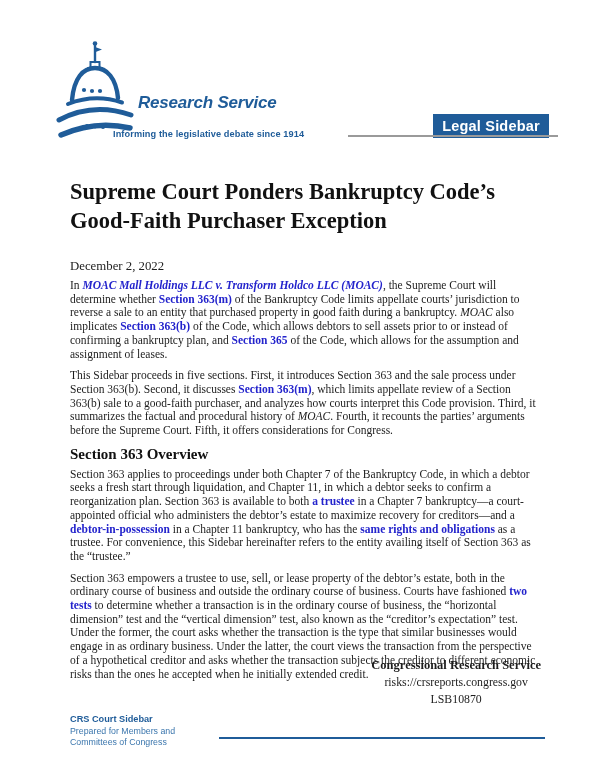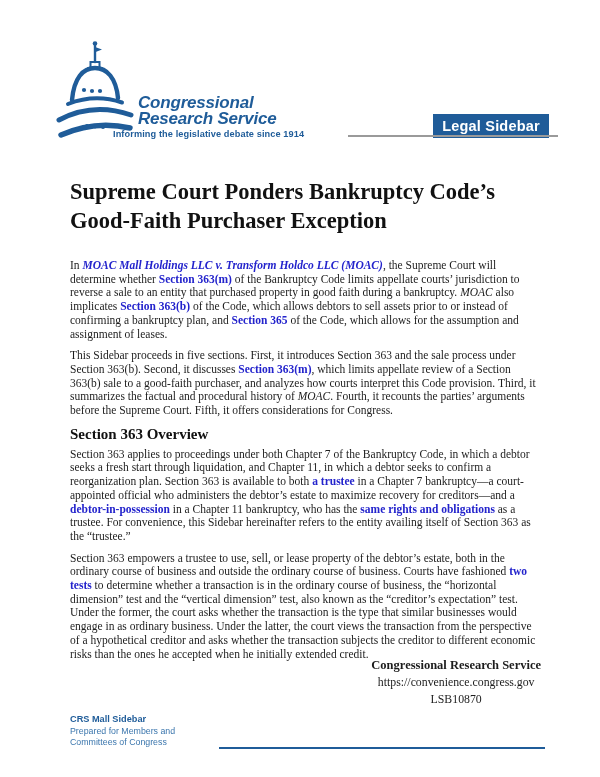--- a/index.html
+++ b/index.html
@@ -55,21 +55,21 @@
   .footer-right{position:absolute;right:59px;top:657px;text-align:center;color:#1c1c1c;margin-left:8px;}
   .footer-right .org{font-weight:bold;font-size:12.5px;line-height:17px;}
   .footer-right .url,.footer-right .docid{font-size:11.8px;line-height:16.5px;}
   .footer-right .url{color:#1c1c1c;text-decoration:none;display:block;}
   .footer-left{
     position:absolute;left:70px;top:714px;width:475px;
     font-family:"Liberation Sans", sans-serif;
     font-size:8.8px;line-height:11.5px;color:var(--footer-blue);
   }
   .footer-left .product{font-weight:bold;font-size:9.2px;color:var(--brand-blue);}
-  .footer-left-row{display:flex;align-items:flex-end;gap:45px;}
+  .footer-left-row{display:flex;align-items:flex-start;gap:45px;}
   .footer-left-row .blue-rule{flex:1;height:1.6px;background:var(--brand-blue);margin-left:7px;}
 </style>
 </head>
 <body>
 
 <div class="page">
 
   <div>
     <svg class="logo-icon" viewBox="0 0 76 106" xmlns="http://www.w3.org/2000/svg">
       <g stroke="#1f5c99" fill="none" stroke-linecap="round">
@@ -83,47 +83,47 @@
         <circle cx="43" cy="53" r="2.1" fill="#1f5c99" stroke="none"></circle>
         <path d="M11,66 Q38,55.5 65,64.5" stroke-width="4"></path>
         <path d="M2,82 Q36,64 74,77" stroke-width="5"></path>
         <circle cx="30" cy="88" r="2" fill="#1f5c99" stroke="none"></circle>
         <circle cx="38" cy="88.5" r="2" fill="#1f5c99" stroke="none"></circle>
         <circle cx="46" cy="89" r="2" fill="#1f5c99" stroke="none"></circle>
         <path d="M4,97 Q38,82 73,90" stroke-width="5.4"></path>
       </g>
     </svg>
     <div class="logo-text">
-      <div>Congressional</div>
       <div>Research Service</div>
     </div>
     <div class="logo-tagline">Informing the legislative debate since 1914</div>
     <div class="badge">Legal Sidebar</div>
     <div class="header-rule"></div>
   </div>
 
   <div class="article">
     <h1 class="doc-title">Supreme Court Ponders Bankruptcy Code’s Good-Faith Purchaser Exception</h1>
+    <p class="doc-date">December 2, 2022</p>
     <div>
         <p class="body-p">In <a class="link_italic">MOAC Mall Holdings LLC v. Transform Holdco LLC (MOAC)</a>, the Supreme Court will determine whether <a class="link">Section 363(m)</a> of the Bankruptcy Code limits appellate courts’ jurisdiction to reverse a sale to an entity that purchased property in good faith during a bankruptcy. <span class="italic">MOAC</span> also implicates <a class="link">Section 363(b)</a> of the Code, which allows debtors to sell assets prior to or instead of confirming a bankruptcy plan, and <a class="link">Section 365</a> of the Code, which allows for the assumption and assignment of leases.</p>
         <p class="body-p">This Sidebar proceeds in five sections. First, it introduces Section 363 and the sale process under Section 363(b). Second, it discusses <a class="link">Section 363(m)</a>, which limits appellate review of a Section 363(b) sale to a good-faith purchaser, and analyzes how courts interpret this Code provision. Third, it summarizes the factual and procedural history of <span class="italic">MOAC</span>. Fourth, it recounts the parties’ arguments before the Supreme Court. Fifth, it offers considerations for Congress.</p>
         <h2 class="sec-h">Section 363 Overview</h2>
         <p class="body-p">Section 363 applies to proceedings under both Chapter 7 of the Bankruptcy Code, in which a debtor seeks a fresh start through liquidation, and Chapter 11, in which a debtor seeks to confirm a reorganization plan. Section 363 is available to both <a class="link">a trustee</a> in a Chapter 7 bankruptcy—a court-appointed official who administers the debtor’s estate to maximize recovery for creditors—and a <a class="link">debtor-in-possession</a> in a Chapter 11 bankruptcy, who has the <a class="link">same rights and obligations</a> as a trustee. For convenience, this Sidebar hereinafter refers to the entity availing itself of Section 363 as the “trustee.”</p>
         <p class="body-p">Section 363 empowers a trustee to use, sell, or lease property of the debtor’s estate, both in the ordinary course of business and outside the ordinary course of business. Courts have fashioned <a class="link">two tests</a> to determine whether a transaction is in the ordinary course of business, the “horizontal dimension” test and the “vertical dimension” test, also known as the “creditor’s expectation” test. Under the former, the court asks whether the transaction is the type that similar businesses would engage in as ordinary business. Under the latter, the court views the transaction from the perspective of a hypothetical creditor and asks whether the transaction subjects the creditor to different economic risks than the ones he accepted when he initially extended credit.</p>
       </div>
   </div>
 
   <div class="footer-right">
     <div class="org">Congressional Research Service</div>
-    <a class="url">https://convenience.congress.gov</a>
+    <a class="url">risks://crsreports.congress.gov</a>
     <div class="docid">LSB10870</div>
   </div>
 
   <div class="footer-left">
-    <div class="product">CRS Mall Sidebar</div>
+    <div class="product">CRS Court Sidebar</div>
     <div>Prepared for Members and</div>
     <div class="footer-left-row">
       <span>Committees of Congress</span>
       <span class="blue-rule"></span>
     </div>
   </div>
 
 </div>
 
 </body></html>

